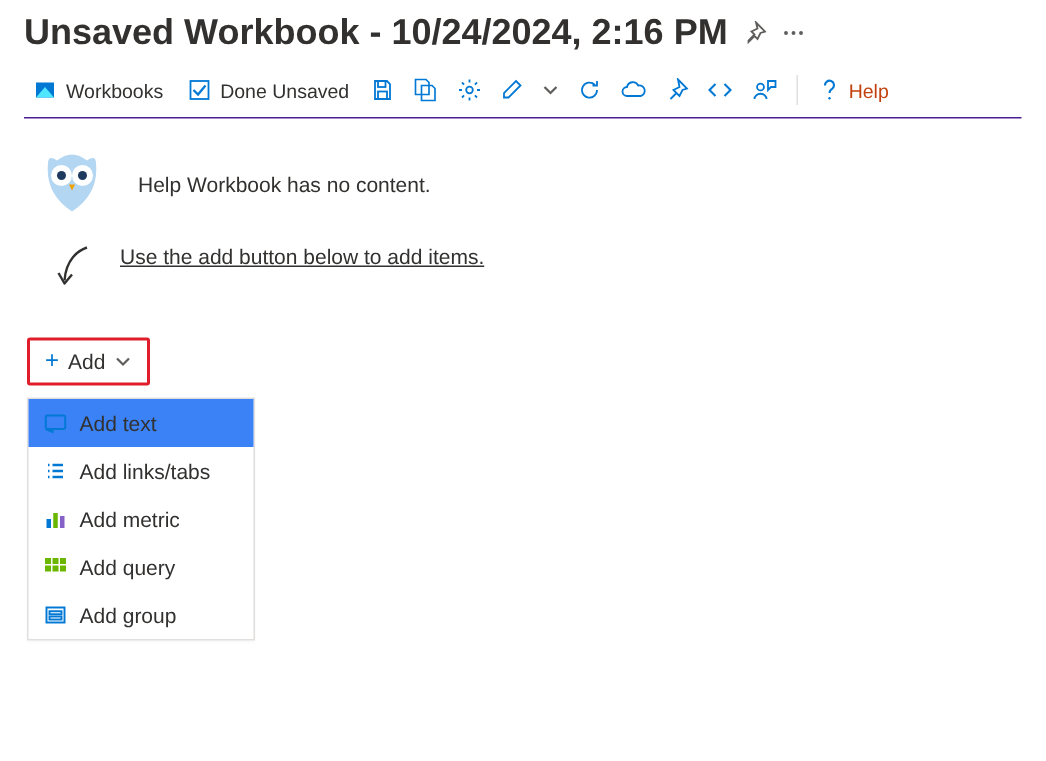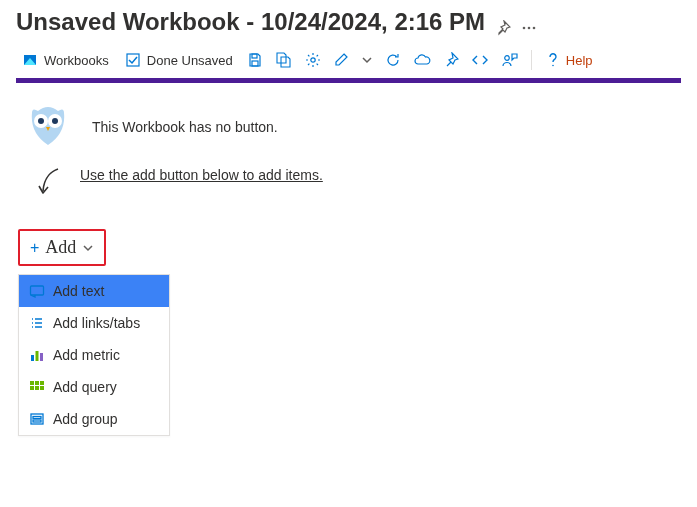--- a/index.html
+++ b/index.html
@@ -1,33 +1,33 @@
 <!DOCTYPE html>
 <html><head>
 <meta charset="utf-8">
 <style>
   html,body{margin:0;padding:0;font-family:"Segoe UI",Arial,sans-serif;font-size:13px;color:#323130;background:#fff;}
   .page{width:697px;height:507px;box-sizing:border-box;padding:8px 16px;position:relative;}
-  .title-row{display:flex;align-items:flex-end;gap:10px;}
+  .title-row{display:flex;align-items:center;gap:10px;}
   .title{font-size:24px;font-weight:600;color:#323130;}
   .title-icon{color:#605e5c;display:flex;align-items:center;}
   .subtitle{font-size:13px;color:#605e5c;margin-top:0px;}
-  .toolbar{display:flex;align-items:center;gap:4px;margin-top:12px;border-bottom:5px solid #4c1d95;padding-bottom:6px;}
+  .toolbar{display:flex;align-items:center;gap:4px;margin-top:12px;border-bottom:1px solid #4c1d95;padding-bottom:6px;}
   .tbtn{display:flex;align-items:center;gap:6px;padding:4px 6px;border-radius:2px;cursor:pointer;color:#0078d4;}
   .tbtn.icon-only{padding:4px;}
   .tbtn-label{color:#323130;font-size:13px;}
   .help-label{color:#c2410c;}
   .owlrow{display:flex;align-items:center;gap:22px;margin-top:22px;margin-left:10px;}
   .msg{font-size:14px;color:#323130;}
   .arrowrow{display:flex;align-items:flex-start;gap:18px;margin-top:18px;margin-left:18px;}
   .hint{font-size:14px;color:#323130;margin-top:0px;text-decoration:underline;}
   .addwrap{margin-top:28px;margin-left:2px;}
   .addbtn{display:inline-flex;align-items:center;gap:6px;border:2.5px solid #e01e2b;padding:6px 10px;border-radius:2px;cursor:pointer;}
   .addbtn .plus{color:#0078d4;font-size:16px;line-height:1;}
-  .addbtn .lbl{font-size:18px;color:#323130;font-family:Liberation Serif, serif;}
+  .addbtn .lbl{font-size:14px;color:#323130;}
   .addbtn .chev{color:#605e5c;}
   .menu{margin-top:8px;border:1px solid #e1dfdd;background:#fff;width:150px;box-shadow:0 1px 2px rgba(0,0,0,0.04);}
   .mitem{display:flex;align-items:center;gap:8px;padding:8px 10px;font-size:14px;color:#323130;cursor:pointer;}
   .mitem:hover,.mitem.hl{background:#3b82f6;}
   .micon{display:flex;align-items:center;justify-content:center;width:16px;height:16px;color:#0078d4;}
   svg{display:block;}
 </style>
 </head>
 <body>
 
@@ -134,21 +134,21 @@
     <span>
       <svg width="44" height="44" viewBox="0 0 44 44">
         <path d="M6 8 Q6 2 12 6 Q22 -2 32 6 Q38 2 38 8 Q40 28 22 40 Q4 28 6 8 Z" fill="#b3d6f2"></path>
         <circle cx="15" cy="16" r="7" fill="#fff"></circle>
           <circle cx="29" cy="16" r="7" fill="#fff"></circle>
         <circle cx="15" cy="16" r="3" fill="#1f3a5f"></circle>
           <circle cx="29" cy="16" r="3" fill="#1f3a5f"></circle>
         <path d="M20 22 L24 22 L22 26 Z" fill="#f2a100"></path>
       </svg>
     </span>
-    <span class="msg">This Workbook has no button.</span>
+    <span class="msg">Help Workbook has no content.</span>
   </div>
 
   <div class="arrowrow">
     <span>
       <svg width="28" height="34" viewBox="0 0 28 34" fill="none" stroke="#323130" stroke-width="1.6">
           <path d="M24 2 C 18 4 10 10 9 24"></path>
           <path d="M5 19 L9 26 L14 20" stroke-linejoin="round"></path>
         </svg>
     </span>
     <span class="hint">Use the add button below to add items.</span>

